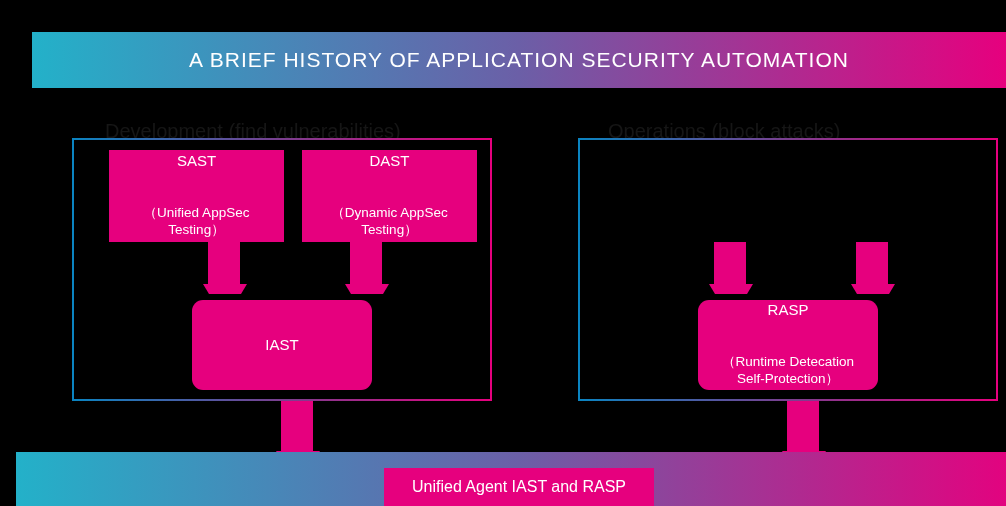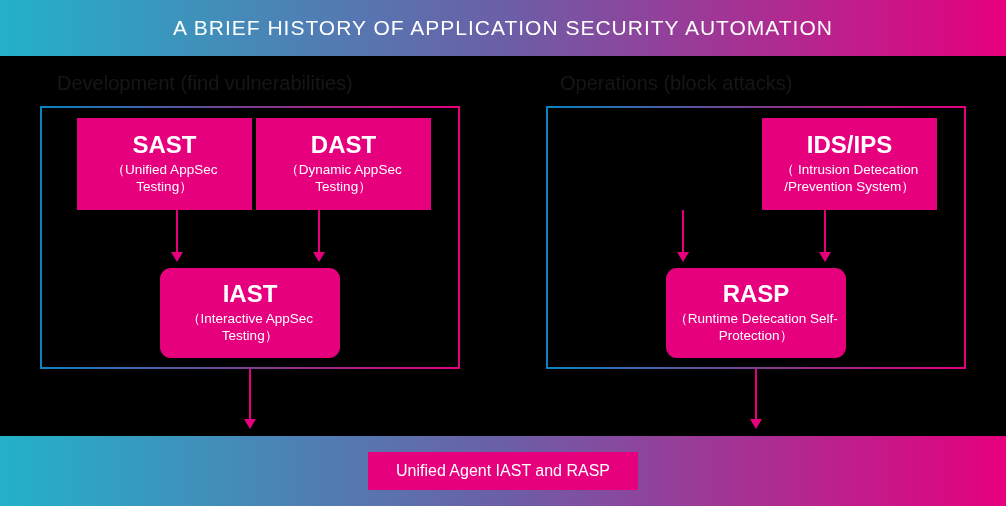--- a/index.html
+++ b/index.html
@@ -1,15 +1,15 @@
 <!DOCTYPE html>
 <html><head>
 <meta charset="utf-8">
 <style>
-  * { margin: 0; padding: 0; box-sizing: border-box; }
+  * { margin: 0; padding: 16px; box-sizing: border-box; }
   body {
     width: 1006px;
     height: 506px;
     background: #000;
     font-family: "Segoe UI", Arial, sans-serif;
     position: relative;
     overflow: hidden;
   }
   .header {
     width: 100%;
@@ -59,25 +59,25 @@
     position: absolute;
     background: #e6007e;
     color: #fff;
     text-align: center;
     display: flex;
     flex-direction: column;
     align-items: center;
     justify-content: center;
     padding: 4px 6px;
   }
-  .card .title { font-size: 24px; font-weight: 700; line-height: 1.1; }
+  .card .title { font-size: 15px; font-weight: 400; line-height: 1.1; }
   .card .sub { font-size: 13.5px; font-weight: 300; line-height: 1.25; margin-top: 3px; }
   .top-card { width: 175px; height: 92px; top: 10px; }
   .top-card.a { left: 35px; }
-  .top-card.b { left: 214px; }
+  .top-card.b { left: 228px; }
   .mid-card { width: 180px; height: 90px; top: 160px; left: 118px; border-radius: 11px; }
   .arrow-line {
     position: absolute;
     background: #e6007e;
     width: 2px;
   }
   .arrow-head {
     position: absolute;
     width: 0; height: 0;
     border-left: 6px solid transparent;
@@ -125,31 +125,26 @@
         <div class="title">DAST</div>
         <div class="sub">（Dynamic  AppSec Testing）</div>
       </div>
 
       <div class="arrow-line" style="left:134px; top:102px; height:42px;"></div>
       <div class="arrow-head" style="left:129px; top:144px;"></div>
       <div class="arrow-line" style="left:276px; top:102px; height:42px;"></div>
       <div class="arrow-head" style="left:271px; top:144px;"></div>
       <div class="card mid-card">
         <div class="title">IAST</div>
-        <div class="sub">（Interactive AppSec Testing）</div>
       </div>
     </div>
   </div>
 
   <div class="gbox right">
     <div class="inner">
-      <div class="card top-card b">
-        <div class="title">IDS/IPS</div>
-        <div class="sub">（ Intrusion Detecation /Prevention System）</div>
-      </div>
       <div class="arrow-line" style="left:134px; top:102px; height:42px;"></div>
       <div class="arrow-head" style="left:129px; top:144px;"></div>
       <div class="arrow-line" style="left:276px; top:102px; height:42px;"></div>
       <div class="arrow-head" style="left:271px; top:144px;"></div>
       <div class="card mid-card">
         <div class="title">RASP</div>
         <div class="sub">（Runtime  Detecation Self-Protection）</div>
       </div>
     </div>
   </div>

